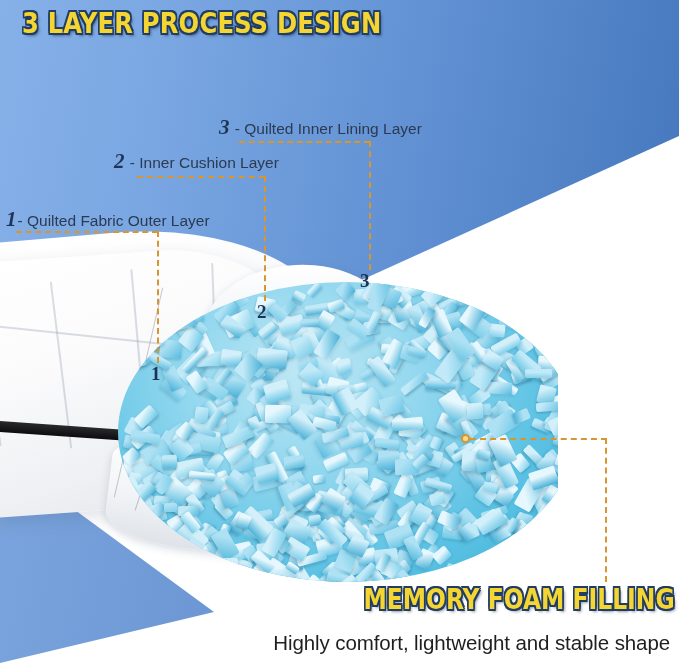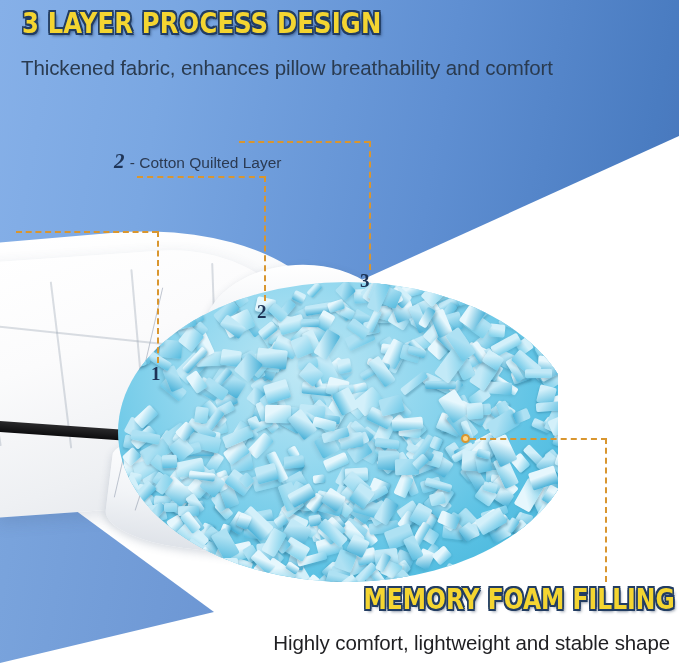--- a/index.html
+++ b/index.html
@@ -790,24 +790,32 @@
 
   <div class="dash-h" style="left:239px;top:141px;width:131px;"></div>
   <div class="dash-v" style="left:369px;top:141px;height:129px;"></div>
   <div class="marker" style="left:360px;top:270px;">3</div>
 
   <div class="dot" style="left:461px;top:434px;"></div>
   <div class="dash-h" style="left:470px;top:438px;width:137px;"></div>
   <div class="dash-v" style="left:605px;top:438px;height:144px;"></div>
 
   <div class="hero-title">3 LAYER PROCESS DESIGN</div>
-  <div class="hero-sub">Thickened fabric, enhances pillow breathability and comfort</div>
-
+
+  <div class="callout c1">
+    <span class="num">1</span><span>-</span>
+    <span>Quilted Fabric Outer Layer</span>
+  </div>
   <div class="callout c2">
     <span class="num">2</span>
     <span>-</span>
-    <span>Cotton Quilted Layer</span>
+    <span>Inner Cushion Layer</span>
+  </div>
+  <div class="callout c3">
+    <span class="num">3</span>
+    <span>-</span>
+    <span>Quilted Inner Lining Layer</span>
   </div>
 
   <div class="foot-title">MEMORY FOAM FILLING</div>
   <div class="foot-sub">Highly comfort, lightweight and stable shape</div>
 
 </div>
 
 </body></html>

